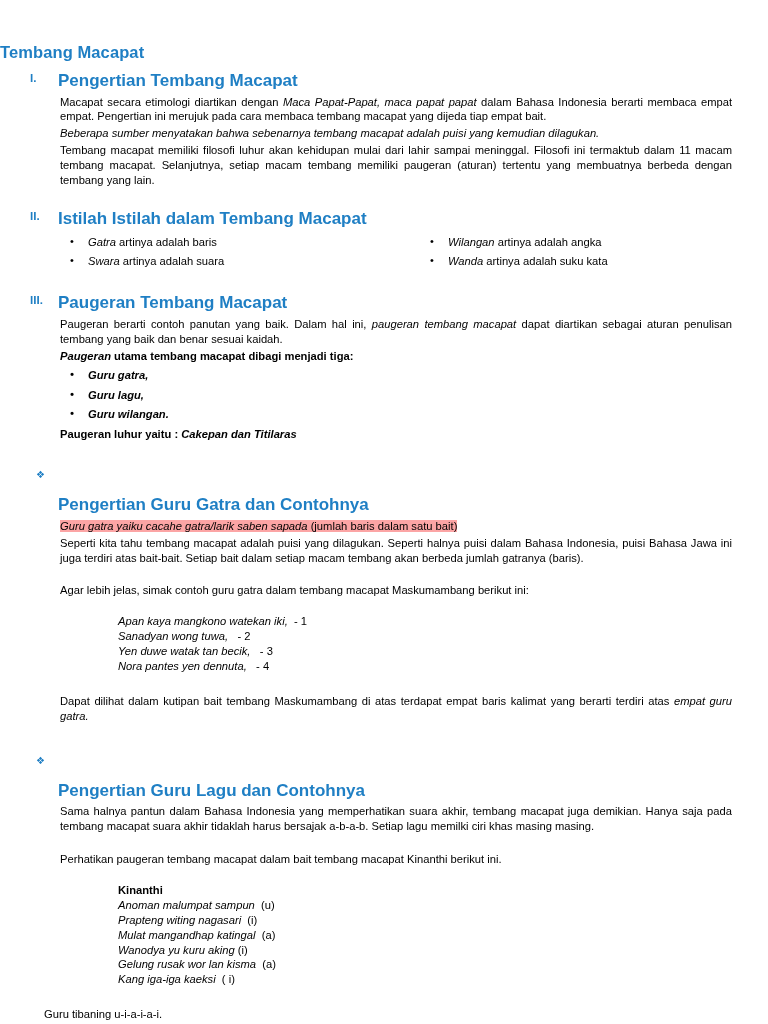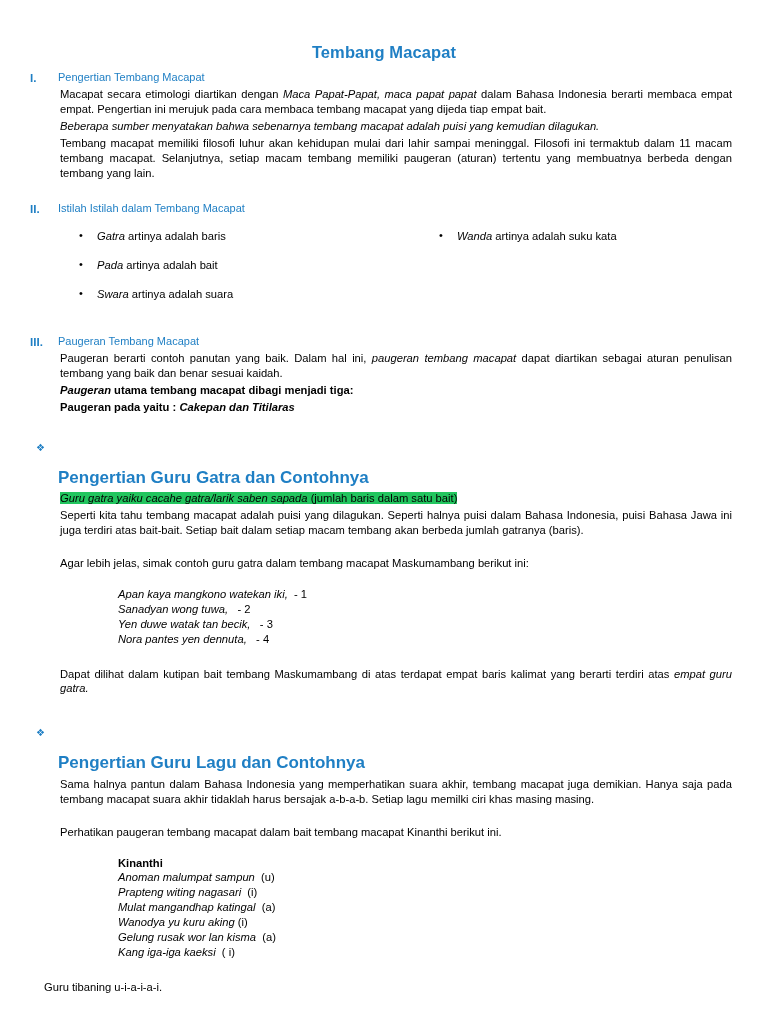--- a/index.html
+++ b/index.html
@@ -17,21 +17,21 @@
     overflow: hidden;
   }
   .page {
     position: relative;
     width: 768px;
     height: 1024px;
     padding: 0;
     box-sizing: border-box;
   }
   .doc-title {
-    text-align: center;
+    text-align: left;
     color: #1f7fc4;
     font-size: 16.5px;
     font-weight: bold;
     margin: 42px 0 6px 0;
     letter-spacing: 0.1px;
   }
   
   .section {
     position: relative;
     margin: 0 34px 0 22px;
@@ -44,45 +44,45 @@
     color: #1f7fc4;
     font-weight: bold;
     font-size: 11.6px;
     width: 36px;
     flex: 0 0 36px;
     padding-left: 8px;
     box-sizing: border-box;
   }
   .sec-head {
     color: #1f7fc4;
-    font-weight: normal;
-    font-size: 11px;
+    font-weight: bold;
+    font-size: 17px;
   }
   .sec-body {
     margin-left: 36px;
     text-align: justify;
   }
   p.para {
     margin: 2px;
     text-align: justify;
   }
   .i { font-style: italic; }
   .b { font-weight: bold; }
   .bi { font-weight: bold; font-style: italic; }
-  .hl { background: #22c55e; }
+  .hl { background: #fca5a5; }
   
   ul.bl {
     margin: 0;
     padding: 0 0 0 0;
     list-style: none;
   }
   ul.bl > li {
     position: relative;
     padding-left: 26px;
-    margin: 13px;
+    margin: 4px;
     line-height: 1.42;
   }
   ul.bl > li::before {
     content: "\2022";
     position: absolute;
     left: 8px;
     top: -1px;
     font-size: 11px;
   }
   .two-col {
@@ -162,43 +162,48 @@
 
   <div class="section">
     <div class="sec-row">
       <div class="sec-num">II.</div>
       <div class="sec-head">Istilah Istilah dalam Tembang Macapat</div>
     </div>
     <div class="two-col">
       <div class="col left">
         <ul class="bl">
           <li><span class="i">Gatra</span><span> artinya adalah baris</span></li>
-          <li><span class="i">Pada</span><span> artinya adalah bait</span></li>
           <li><span class="i">Swara</span><span> artinya adalah suara</span></li>
         </ul>
       </div>
       <div class="col right">
         <ul class="bl">
+          <li><span class="i">Wilangan</span><span> artinya adalah angka</span></li>
           <li><span class="i">Wanda</span><span> artinya adalah suku kata</span></li>
         </ul>
       </div>
     </div>
   </div>
 
   <div class="sp18"></div>
 
   <div class="section">
     <div class="sec-row">
       <div class="sec-num">III.</div>
       <div class="sec-head">Paugeran Tembang Macapat</div>
     </div>
     <div class="sec-body">
       <p class="para"><span>Paugeran berarti contoh panutan yang baik. Dalam hal ini,  </span><span class="i">paugeran tembang macapat</span><span> dapat diartikan sebagai aturan penulisan tembang yang baik dan benar sesuai kaidah.</span></p>
       <p class="para"><span class="bi">Paugeran</span><span class="b"> utama tembang macapat dibagi menjadi tiga:</span></p>
-      <p class="para"><span class="b">Paugeran pada yaitu : </span><span class="bi">Cakepan dan Titilaras</span></p>
+      <ul class="bl">
+        <li class="bi">Guru gatra,</li>
+        <li class="bi">Guru lagu,</li>
+        <li class="bi">Guru wilangan.</li>
+      </ul>
+      <p class="para"><span class="b">Paugeran luhur yaitu : </span><span class="bi">Cakepan dan Titilaras</span></p>
     </div>
   </div>
 
   <div class="sp18"></div>
   <div class="sp6"></div>
 
   <div class="sub">
     <div class="sub-head-row">
       <div class="diamond">❖</div>
       <div class="sub-head">Pengertian Guru Gatra dan Contohnya</div>

